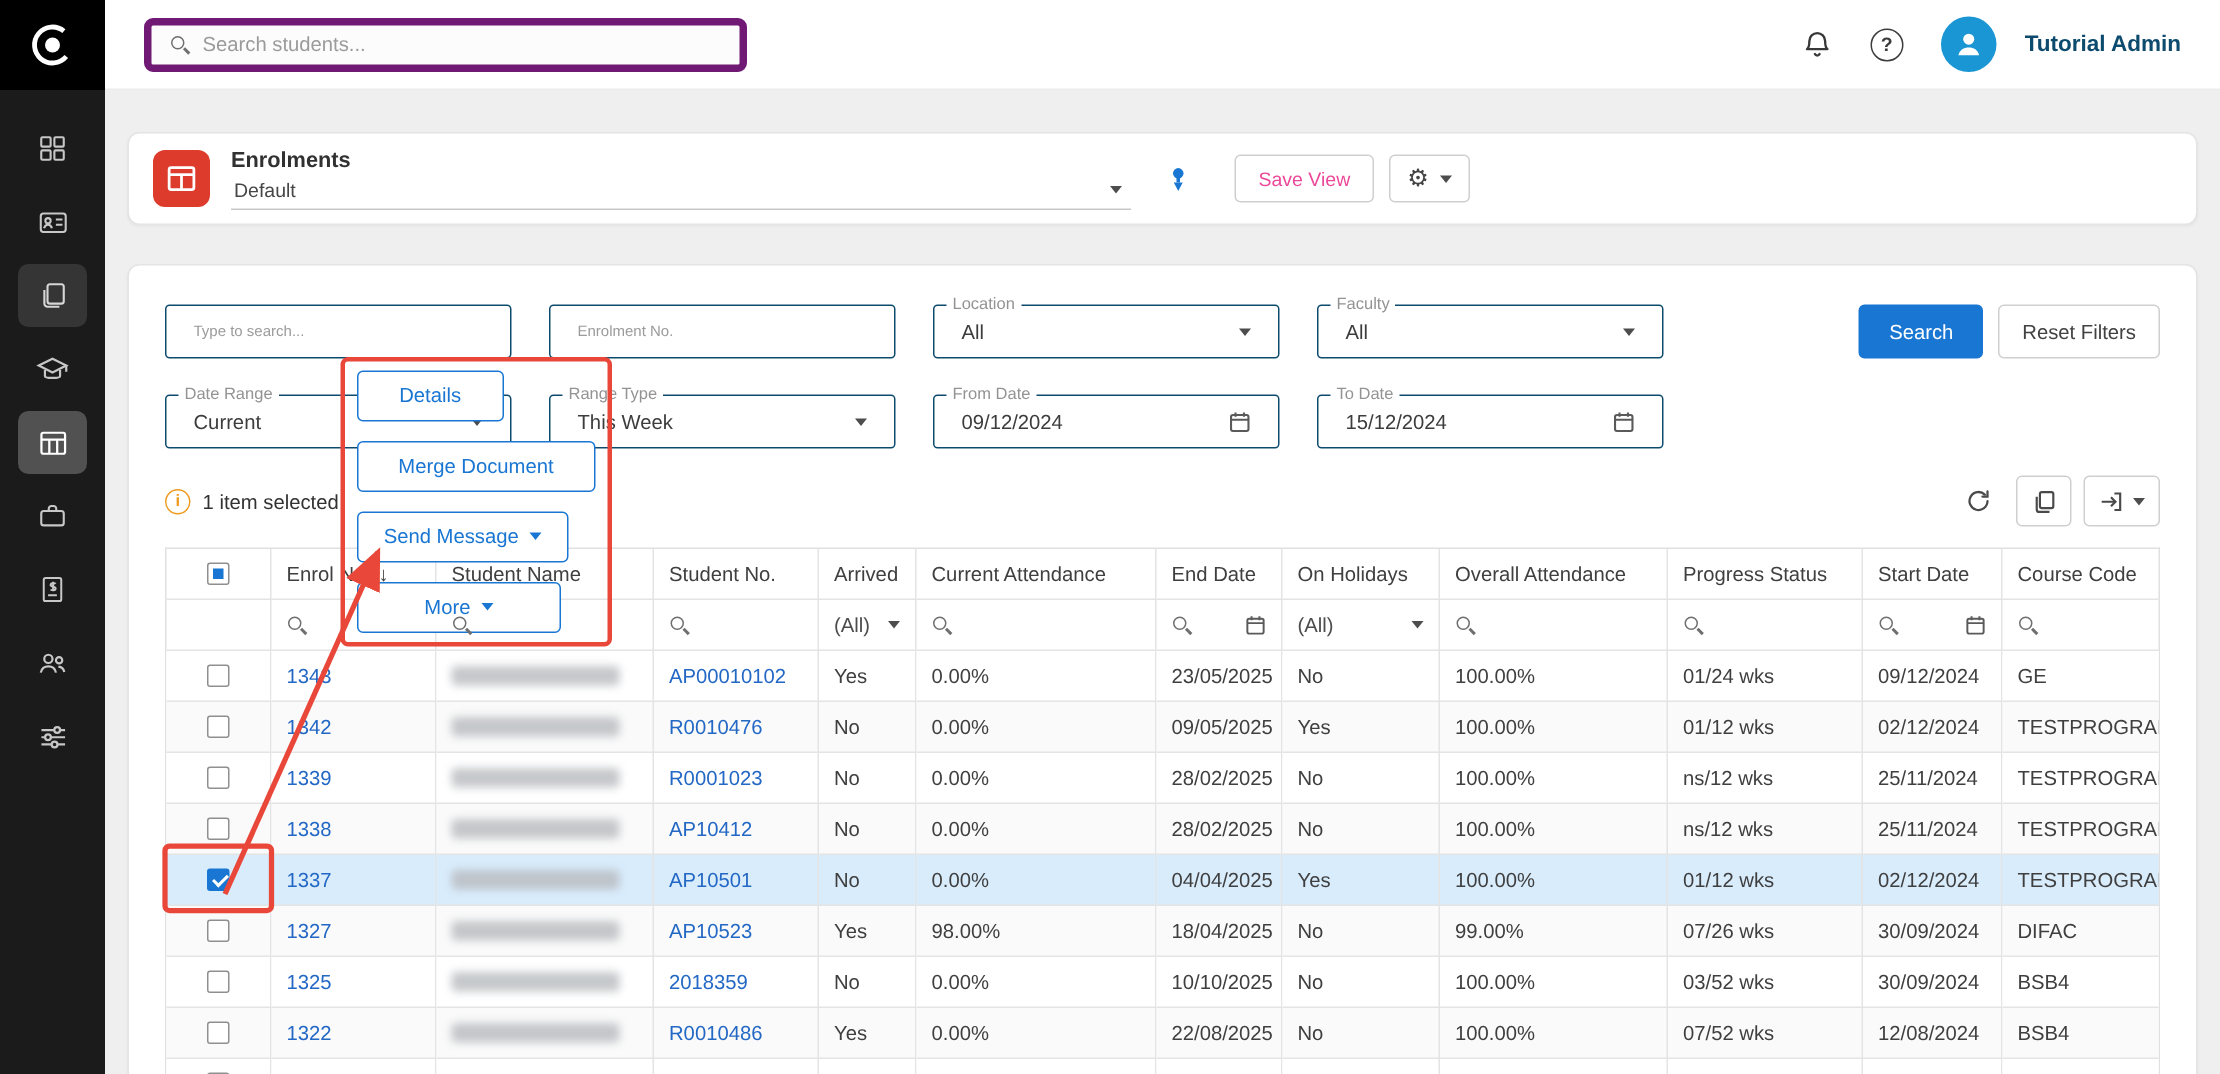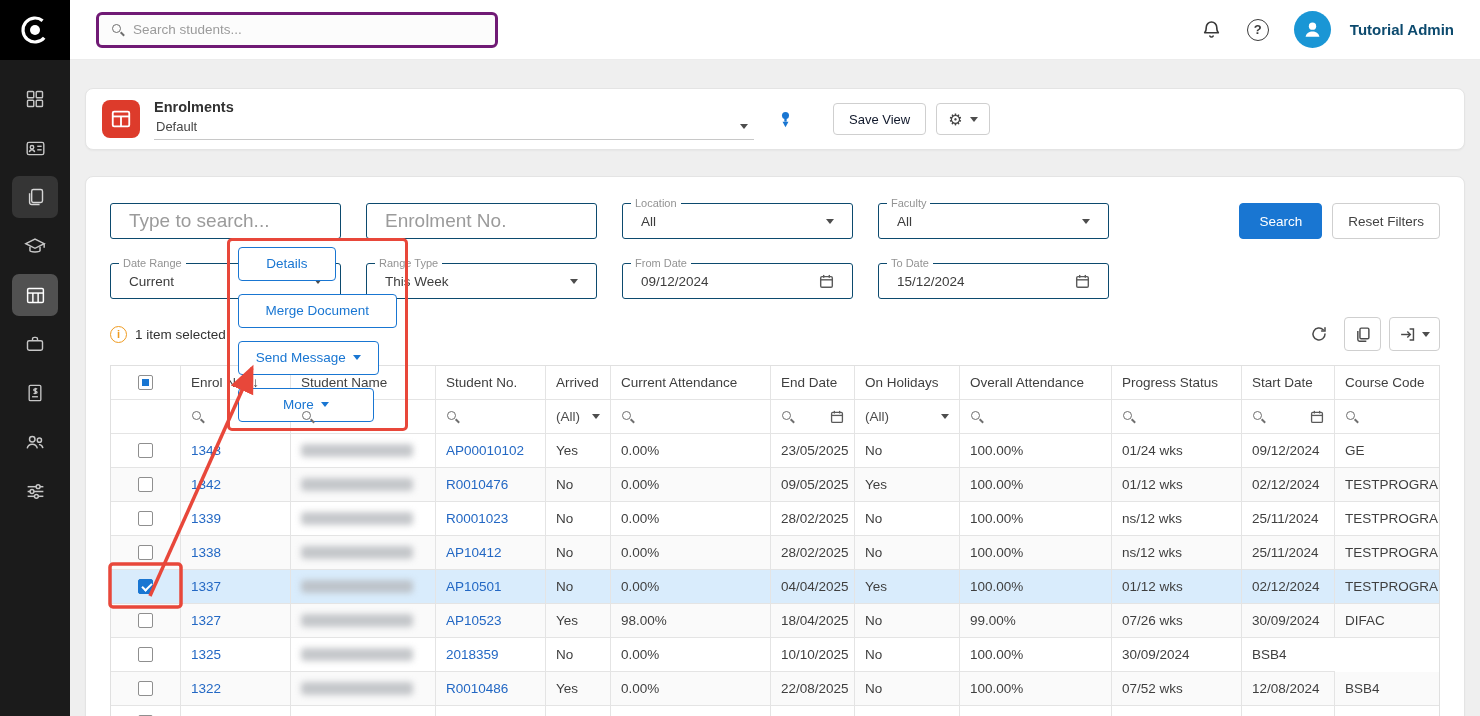--- a/index.html
+++ b/index.html
@@ -9,49 +9,49 @@
   
   .sidebar { position:absolute; left:0; top:0; bottom:0; width:70px; background:#1b1b1b; z-index:5; }
   .logo { height:60px; background:#000; display:flex; align-items:center; justify-content:center; cursor:pointer; }
   .nav { padding-top:18px; display:flex; flex-direction:column; align-items:center; }
   .nav-item { width:46px; height:42px; margin-bottom:7px; border-radius:7px; display:flex; align-items:center; justify-content:center; cursor:pointer; }
   .nav-item.hl-soft { background:#353535; }
   .nav-item.hl-active { background:#515151; }
 
   
   .topbar { position:absolute; left:70px; top:0; right:0; height:60px; background:#fff; border-bottom:1px solid #ececec; display:flex; align-items:center; padding:0 26px; z-index:4; }
-  .searchbox { width:402px; height:36px; border:3px solid #701a75; border-radius:6px; background:#fcfcfc; display:flex; align-items:center; padding:0 12px; gap:9px; }
+  .searchbox { width:402px; height:36px; border:5px solid #701a75; border-radius:6px; background:#fcfcfc; display:flex; align-items:center; padding:0 12px; gap:9px; }
   .searchbox input { flex:1; border:none; outline:none; background:transparent; font-size:13.5px; color:#333; font-family:inherit; }
   .searchbox input::placeholder { color:#9b9b9b; }
   .top-right { margin-left:auto; display:flex; align-items:center; gap:25px; }
   .help-badge { width:22px; height:22px; border:1.7px solid #3c3c3c; border-radius:50%; display:flex; align-items:center; justify-content:center; font-size:13px; font-weight:bold; color:#3c3c3c; cursor:pointer; }
   .avatar { width:37px; height:37px; border-radius:50%; background:#1a96d5; display:flex; align-items:center; justify-content:center; cursor:pointer; }
   .username { font-size:15px; font-weight:700; color:#0c4a6e; margin-left:-6px; }
 
   
   .content { position:absolute; left:70px; top:60px; right:0; bottom:0; background:#efefef; padding:28px 15px 0 15px; overflow:hidden; }
   .card { background:#fff; border:1px solid #e4e4e4; border-radius:8px; box-shadow:0 1px 2px rgba(0,0,0,.04); }
 
   
   .header-card { height:62px; display:flex; align-items:center; padding:0 16px; }
   .view-icon { width:38px; height:38px; border-radius:8px; background:#dd3b2b; display:flex; align-items:center; justify-content:center; margin-right:14px; flex:none; }
   .view-meta { width:600px; display:flex; flex-direction:column; gap:3px; }
   .view-title { font-size:14.5px; font-weight:700; color:#313131; }
   .view-select { display:flex; align-items:center; border-bottom:1px solid #c8c8c8; padding:1px 6px 5px 2px; font-size:13px; color:#464646; cursor:pointer; }
   .pin-btn { margin-left:24px; background:none; border:none; cursor:pointer; display:flex; }
   .btn { font-family:inherit; cursor:pointer; }
-  .save-view-btn { margin-left:40px; height:32px; padding:0 15px; background:#fff; border:1px solid #cfcfcf; border-radius:4px; font-size:13px; color:#0f172a; }
+  .save-view-btn { margin-left:30px; height:32px; padding:0 15px; background:#fff; border:1px solid #cfcfcf; border-radius:4px; font-size:13px; color:#ec4899; }
   .gear-btn { margin-left:10px; height:32px; padding:0 11px; background:#fff; border:1px solid #cfcfcf; border-radius:4px; display:flex; align-items:center; gap:7px; font-size:16px; color:#444; }
 
   
   .body-card { margin-top:26px; height:600px; padding:26px 24px 0 24px; position:relative; overflow:hidden; }
   .filter-row { display:flex; align-items:center; gap:25px; }
   .filter-row.second { margin-top:24px; }
   .fbox { position:relative; width:231px; height:36px; border:1px solid #0c4a6e; border-radius:3px; background:#fff; display:flex; align-items:center; padding:0 18px; font-size:13.5px; color:#3d3d3d; cursor:pointer; }
-  .fbox input { border:none; outline:none; width:100%; font-size:19px; font-family:inherit; color:#333; background:transparent; }
+  .fbox input { border:none; outline:none; width:100%; font-size:10px; font-family:inherit; color:#333; background:transparent; }
   .fbox input::placeholder { color:#9b9b9b; }
   .flabel { position:absolute; top:-8px; left:8px; background:#fff; padding:0 4px; font-size:11px; line-height:14px; color:#939393; }
   .caret { width:0; height:0; border-left:4.5px solid transparent; border-right:4.5px solid transparent; border-top:5px solid #4d4d4d; margin-left:auto; flex:none; }
   .caret.tight { margin-left:7px; }
   .fbox .cal { margin-left:auto; display:flex; }
   .right-actions { margin-left:auto; display:flex; gap:10px; }
   .btn-primary { height:36px; padding:0 19px; background:#1976d2; border:1px solid #1976d2; border-radius:4px; color:#fff; font-size:13.5px; }
   .btn-default { height:36px; padding:0 15px; background:#fff; border:1px solid #cfcfcf; border-radius:4px; color:#424242; font-size:13.5px; }
 
   
@@ -552,20 +552,21 @@
               <span class="blur-blob"></span>
             </div>
     <div class="gcell">
               <a class="link">2018359</a>
             </div>
     <div class="gcell">No</div>
     <div class="gcell">0.00%</div>
     <div class="gcell">10/10/2025</div>
     <div class="gcell">No</div>
     <div class="gcell">100.00%</div>
+    <div class="gcell">03/52 wks</div>
     <div class="gcell">30/09/2024</div>
     <div class="gcell">BSB4</div>
   </div>
           <div class="grow data alt">
     <div class="gcell center">
               <span class="cb"></span>
             </div>
     <div class="gcell">
               <a class="link">1322</a>
             </div>

